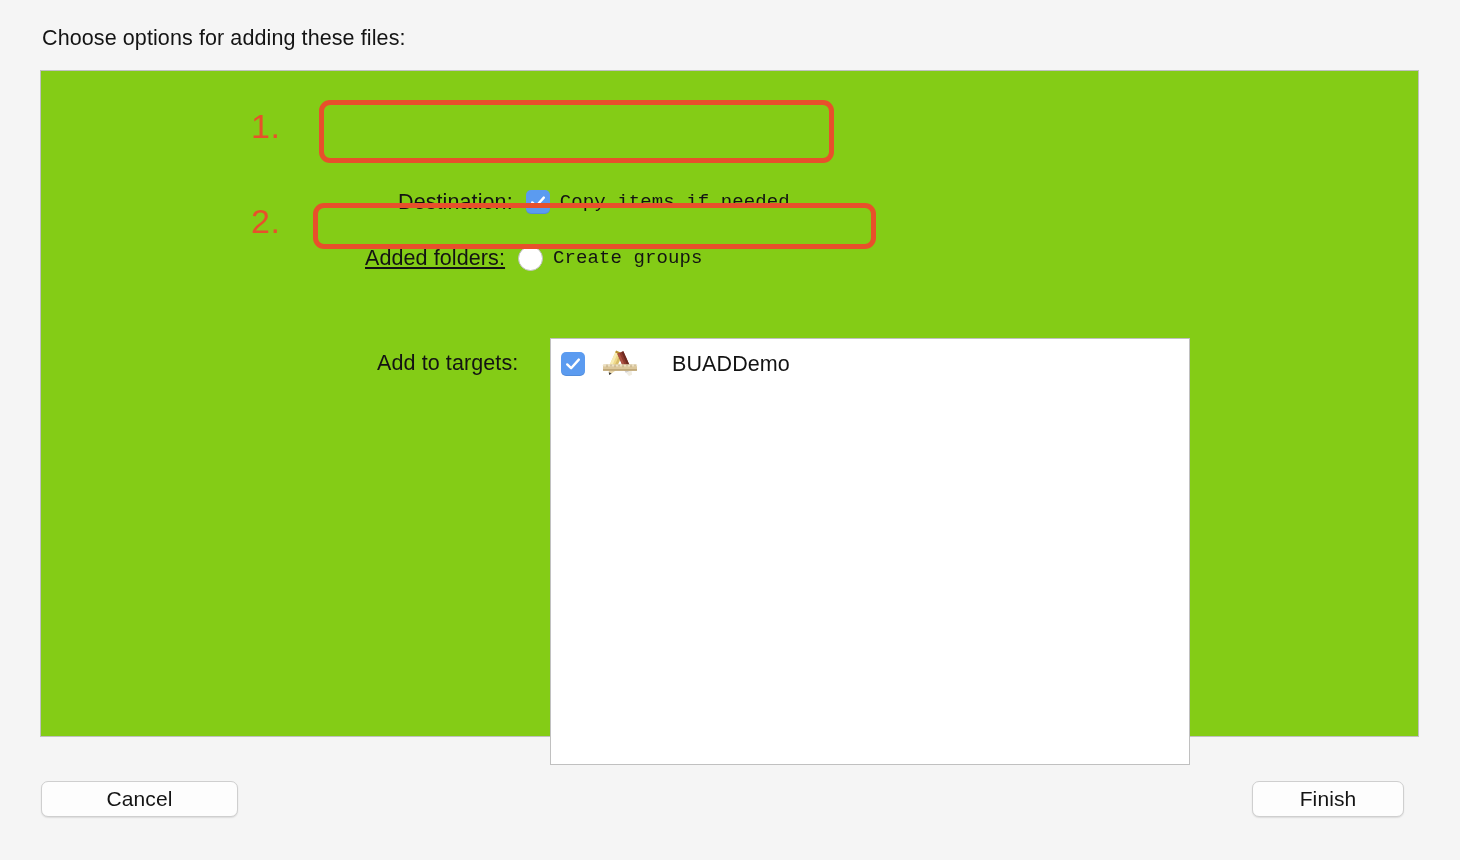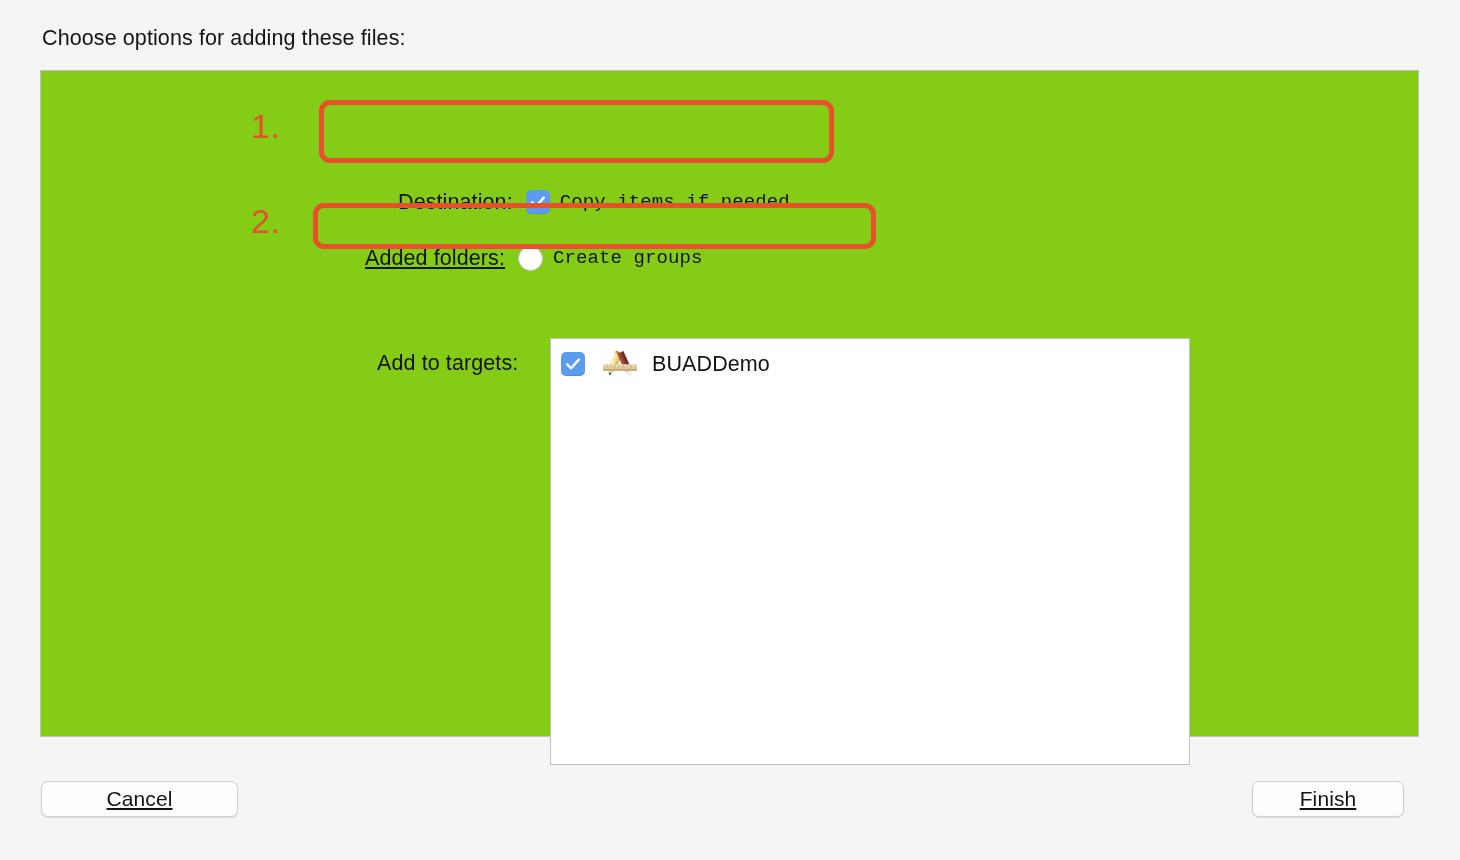--- a/index.html
+++ b/index.html
@@ -152,20 +152,21 @@
     left: 10px;
     top: 10px;
     display: flex;
     align-items: center;
     white-space: nowrap;
   }
   .target-label {
     font-size: 21.5px;
     color: #131313;
     letter-spacing: 0.1px;
+    margin-left: 20px;
   }
 
   
   .xcode-icon {
     width: 36px;
     height: 30px;
     margin-left: 17px;
     margin-right: 14px;
     flex: 0 0 auto;
   }
@@ -213,21 +214,20 @@
     font-size: 21px;
     color: #141414;
     font-family: "Liberation Sans", sans-serif;
     letter-spacing: 0.1px;
     display: flex;
     align-items: center;
     justify-content: center;
     box-shadow: 0 1px 1.5px rgba(0,0,0,0.10);
     cursor: default;
     padding: 0;
-    text-decoration: underline;
   }
   #btn-cancel {
     left: 41px;
     top: 781px;
     width: 197px;
   }
   #btn-finish {
     left: 1252px;
     top: 781px;
     width: 152px;

